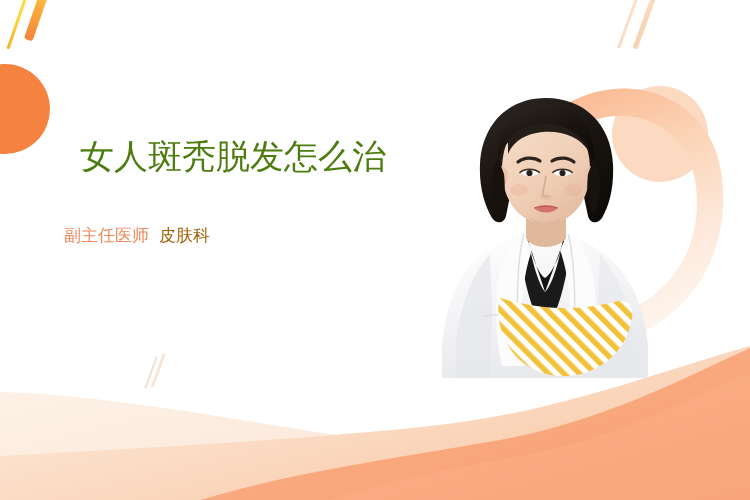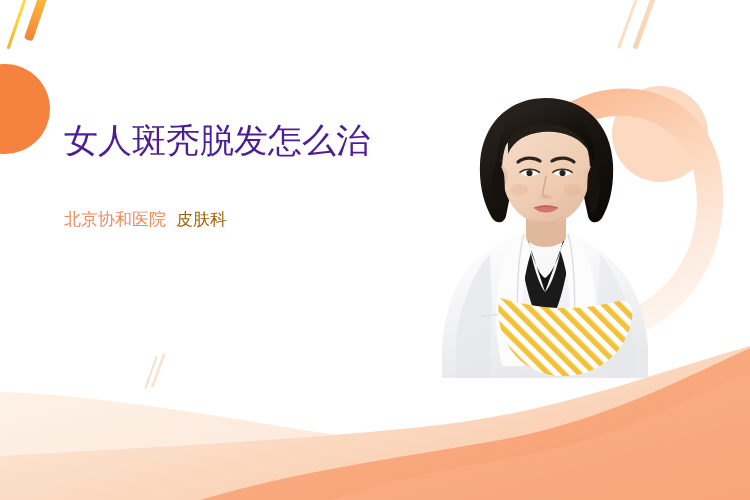--- a/index.html
+++ b/index.html
@@ -133,23 +133,23 @@
   .text-block {
     position: absolute;
     left: 64px;
     top: 118px;
     width: 360px;
   }
   .title {
     font-size: 34px;
     line-height: 45px;
     font-weight: 400;
-    color: #4c1d95;
+    color: #4d7c0f;
     letter-spacing: 0px;
-    margin: 0;
+    margin: 16px;
     white-space: pre-wrap;
   }
   .byline {
     margin-top: 42px;
   }
   .byline-row {
     font-size: 17px;
     line-height: 29px;
     white-space: nowrap;
   }
@@ -368,18 +368,18 @@
         <rect x="-10" y="-10" width="160" height="110" fill="url(#diagStripes)"></rect>
       </g>
     </svg>
   </div>
 
   <div class="text-block">
     <h1 class="title">女人斑秃脱发怎么治</h1>
 
     <div class="byline">
       <div class="byline-row">
-        <span class="doc-hospital">北京协和医院</span><span class="doc-dept">皮肤科</span>
+        <span class="doc-hospital">副主任医师</span><span class="doc-dept">皮肤科</span>
       </div>
     </div>
   </div>
 
 </div>
 
 </body></html>

